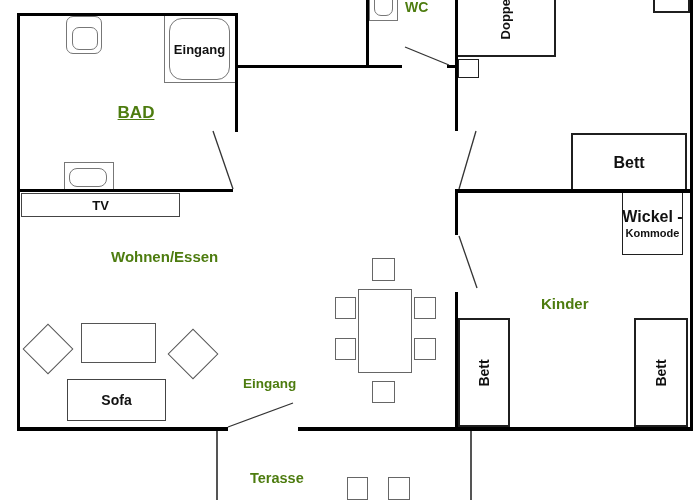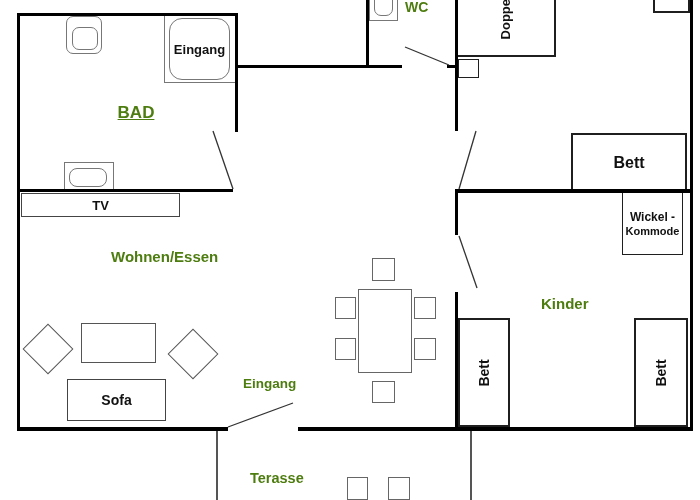--- a/index.html
+++ b/index.html
@@ -69,21 +69,21 @@
   <div class="furn dark" style="left:456px;top:-46px;width:100px;height:103px;">
     <span class="vtext" style="font-size:13px;">Doppelbett</span>
   </div>
   <div class="furn dark" style="left:458px;top:59px;width:21px;height:19px;border-width:1.5px;"></div>
   <div class="furn dark" style="left:653px;top:-18px;width:37px;height:31px;"></div>
   <div class="furn dark" style="left:571px;top:133px;width:116px;height:59px;">
     <span class="boxlbl" style="font-size:16px;">Bett</span>
   </div>
 
   <div class="furn dark col" style="left:622px;top:191px;width:61px;height:64px;border-width:1.5px;">
-    <span class="boxlbl" style="font-size:12px;">Wickel -</span>
+    <span class="boxlbl" style="font-size:16px;">Wickel -</span>
     <span class="boxlbl" style="font-size:11px;">Kommode</span>
   </div>
   <div class="furn dark" style="left:458px;top:318px;width:52px;height:109px;">
     <span class="vtext" style="font-size:14px;">Bett</span>
   </div>
   <div class="furn dark" style="left:634px;top:318px;width:54px;height:109px;">
     <span class="vtext" style="font-size:14px;">Bett</span>
   </div>
 
   <div class="furn diamond" style="left:30px;top:331px;width:36px;height:36px;"></div>

